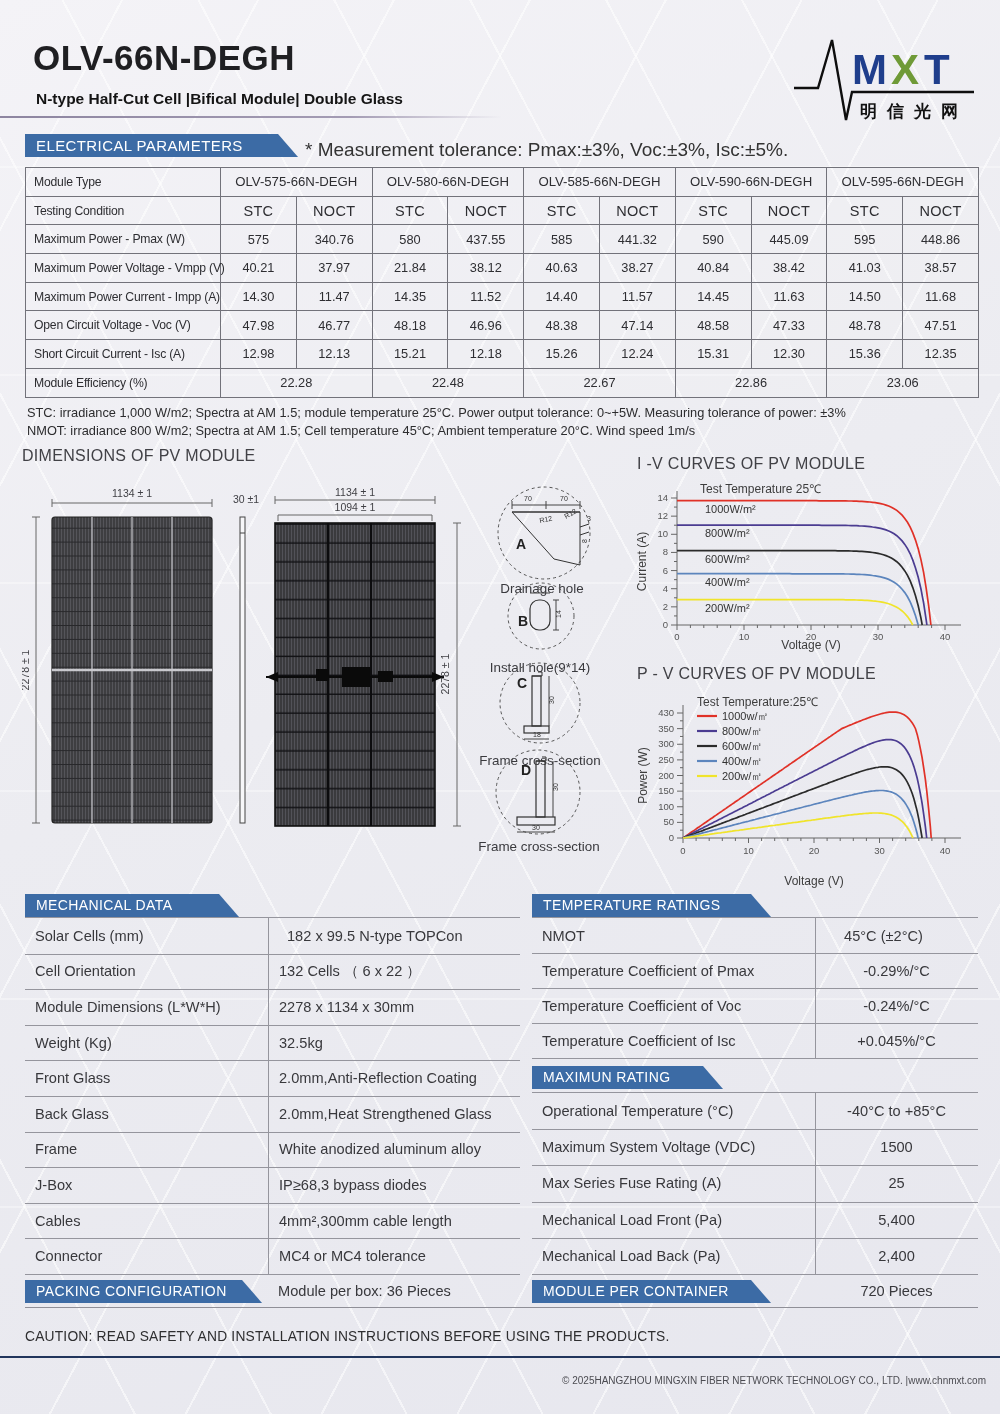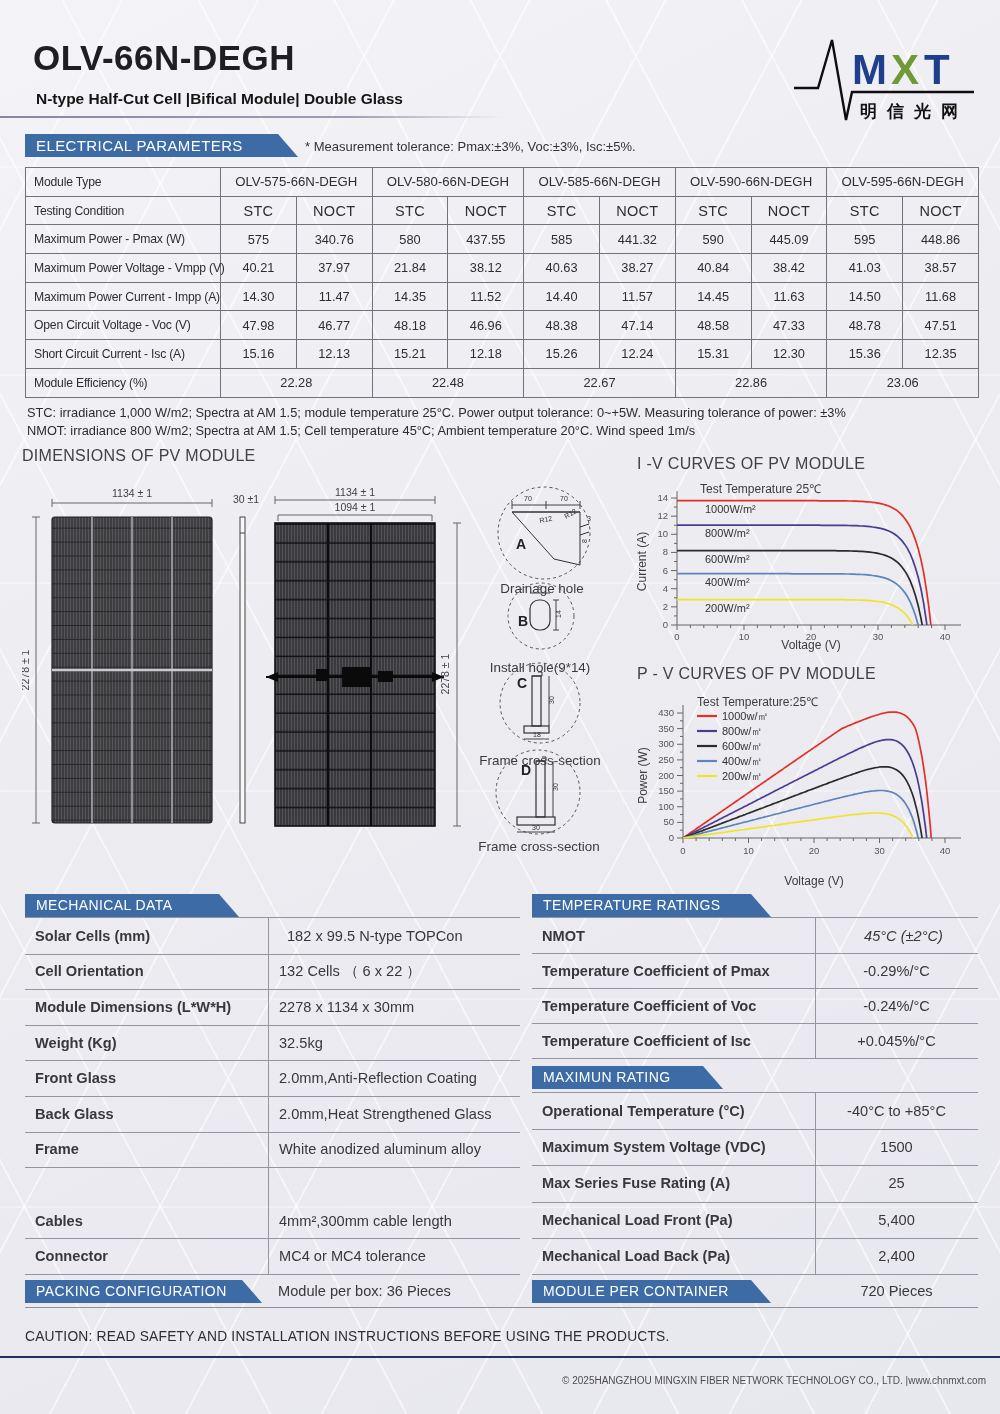--- a/index.html
+++ b/index.html
@@ -18,31 +18,31 @@
   .abs{position:absolute;}
   .page-title{left:33px;top:38px;font-size:35px;font-weight:bold;letter-spacing:.5px;color:#1f1f22;}
   .page-subtitle{left:36px;top:90px;font-size:15.5px;font-weight:bold;color:#141414;}
   .subtitle-rule{left:0;top:116px;width:502px;height:2px;background:linear-gradient(90deg,#8d85a0,#a49cb4 70%,rgba(164,156,180,0));}
   .banner{
     position:absolute;height:23px;line-height:23px;background:#3c6ba5;color:#fff;
     font-size:14px;letter-spacing:.4px;padding-left:11px;
     clip-path:polygon(0 0,calc(100% - 20px) 0,100% 100%,0 100%);
     box-shadow:0 2px 3px rgba(60,70,110,.25);
   }
-  .note{font-size:13px;color:#333;}
+  .note{font-size:19px;color:#333;}
   .etab{border-collapse:collapse;table-layout:fixed;width:953px;}
   .etab td{border:1px solid #72727a;text-align:center;font-size:12.8px;color:#2e2e32;height:27.7px;padding:0;background:rgba(255,255,255,.06);}
   .etab td.lab{text-align:left;padding-left:8px;font-size:12.2px;letter-spacing:-.2px;white-space:nowrap;}
   .etab td.mt{font-size:13.2px;}
   .etab td.cond{font-size:14.5px;letter-spacing:.3px;}
   .foot{font-size:12.8px;color:#2c2c2e;line-height:1.55;}
   .sect{font-size:16px;color:#414146;letter-spacing:.3px;}
   .spec{position:absolute;border-top:1px solid #95959d;}
   .srow{position:absolute;left:0;width:100%;border-bottom:1px solid #95959d;}
-  .slabel{position:absolute;left:10px;top:50%;transform:translateY(-50%);font-size:14.6px;color:#38383c;white-space:nowrap;font-weight:bold;}
+  .slabel{position:absolute;left:10px;top:50%;transform:translateY(-50%);font-size:14.6px;color:#38383c;white-space:nowrap;}
   .sval{position:absolute;top:50%;transform:translateY(-50%);font-size:14.6px;color:#38383c;padding-left:11px;white-space:nowrap;}
   .sval.c{text-align:center;padding-left:0;}
   .vdiv{position:absolute;top:0;width:1px;background:#95959d;}
   .tick{font-size:9.5px;fill:#555;}
   .clabel{font-size:11px;fill:#333;}
   .alabel{font-size:12px;fill:#3d3d3d;}
   .dimtxt{font-size:10.5px;fill:#3f3f44;}
   .dimtiny{font-size:7px;fill:#333;}
   .detkey{font-size:14px;font-weight:bold;fill:#222;}
   .caption{font-size:13.4px;color:#3a3a3e;text-align:center;margin-top:16px;}
@@ -156,21 +156,21 @@
             <td>46.96</td>
             <td>48.38</td>
             <td>47.14</td>
             <td>48.58</td>
             <td>47.33</td>
             <td>48.78</td>
             <td>47.51</td>
           </tr>
           <tr>
             <td class="lab">Short Circuit Current - Isc (A)</td>
-            <td>15.16</td>
+            <td>12.98</td>
             <td>12.13</td>
             <td>15.21</td>
             <td>12.18</td>
             <td>15.26</td>
             <td>12.24</td>
             <td>15.31</td>
             <td>12.30</td>
             <td>15.36</td>
             <td>12.35</td>
           </tr>
@@ -480,36 +480,40 @@
         <div class="sval" style="left: 243px; width: 252px;">2.0mm,Anti-Reflection Coating</div>
       </div>
       <div class="srow" style="top: 178px; height: 35.6px;">
         <div class="slabel">Back Glass</div>
         <div class="sval" style="left: 243px; width: 252px;">2.0mm,Heat Strengthened Glass</div>
       </div>
       <div class="srow" style="top: 213.6px; height: 35.6px;">
         <div class="slabel">Frame</div>
         <div class="sval" style="left: 243px; width: 252px;">White anodized aluminum alloy</div>
       </div>
+      <div class="srow" style="top: 249.2px; height: 35.6px;">
+        <div class="slabel">J-Box</div>
+        <div class="sval" style="left: 243px; width: 252px;">IP≥68,3 bypass diodes</div>
+      </div>
       <div class="srow" style="top: 284.8px; height: 35.6px;">
         <div class="slabel">Cables</div>
         <div class="sval" style="left: 243px; width: 252px;">4mm²,300mm cable length</div>
       </div>
       <div class="srow" style="top: 320.4px; height: 35.6px;">
         <div class="slabel">Connector</div>
         <div class="sval" style="left: 243px; width: 252px;">MC4 or MC4 tolerance</div>
       </div>
       <div class="vdiv" style="left: 243px; height: 356px;"></div>
     </div>
 
   <div class="banner" style="left:532px;top:894px;width:228px;">TEMPERATURE RATINGS</div>
   <div class="spec" id="temp-table" style="left: 532px; top: 917px; width: 446px; height: 140px;">
       <div class="srow" style="top: 0px; height: 35px;">
         <div class="slabel">NMOT</div>
-        <div class="sval c" style="left: 290px; width: 163px; font-style: italic;">45°C (±2°C)</div>
+        <div class="sval c" style="left: 270px; width: 163px;">45°C (±2°C)</div>
       </div>
       <div class="srow" style="top: 35px; height: 35px;">
         <div class="slabel">Temperature Coefficient of Pmax</div>
         <div class="sval c" style="left: 283px; width: 163px;">-0.29%/°C</div>
       </div>
       <div class="srow" style="top: 70px; height: 35px;">
         <div class="slabel">Temperature Coefficient of  Voc</div>
         <div class="sval c" style="left: 283px; width: 163px;">-0.24%/°C</div>
       </div>
       <div class="srow" style="top: 105px; height: 35px;">

